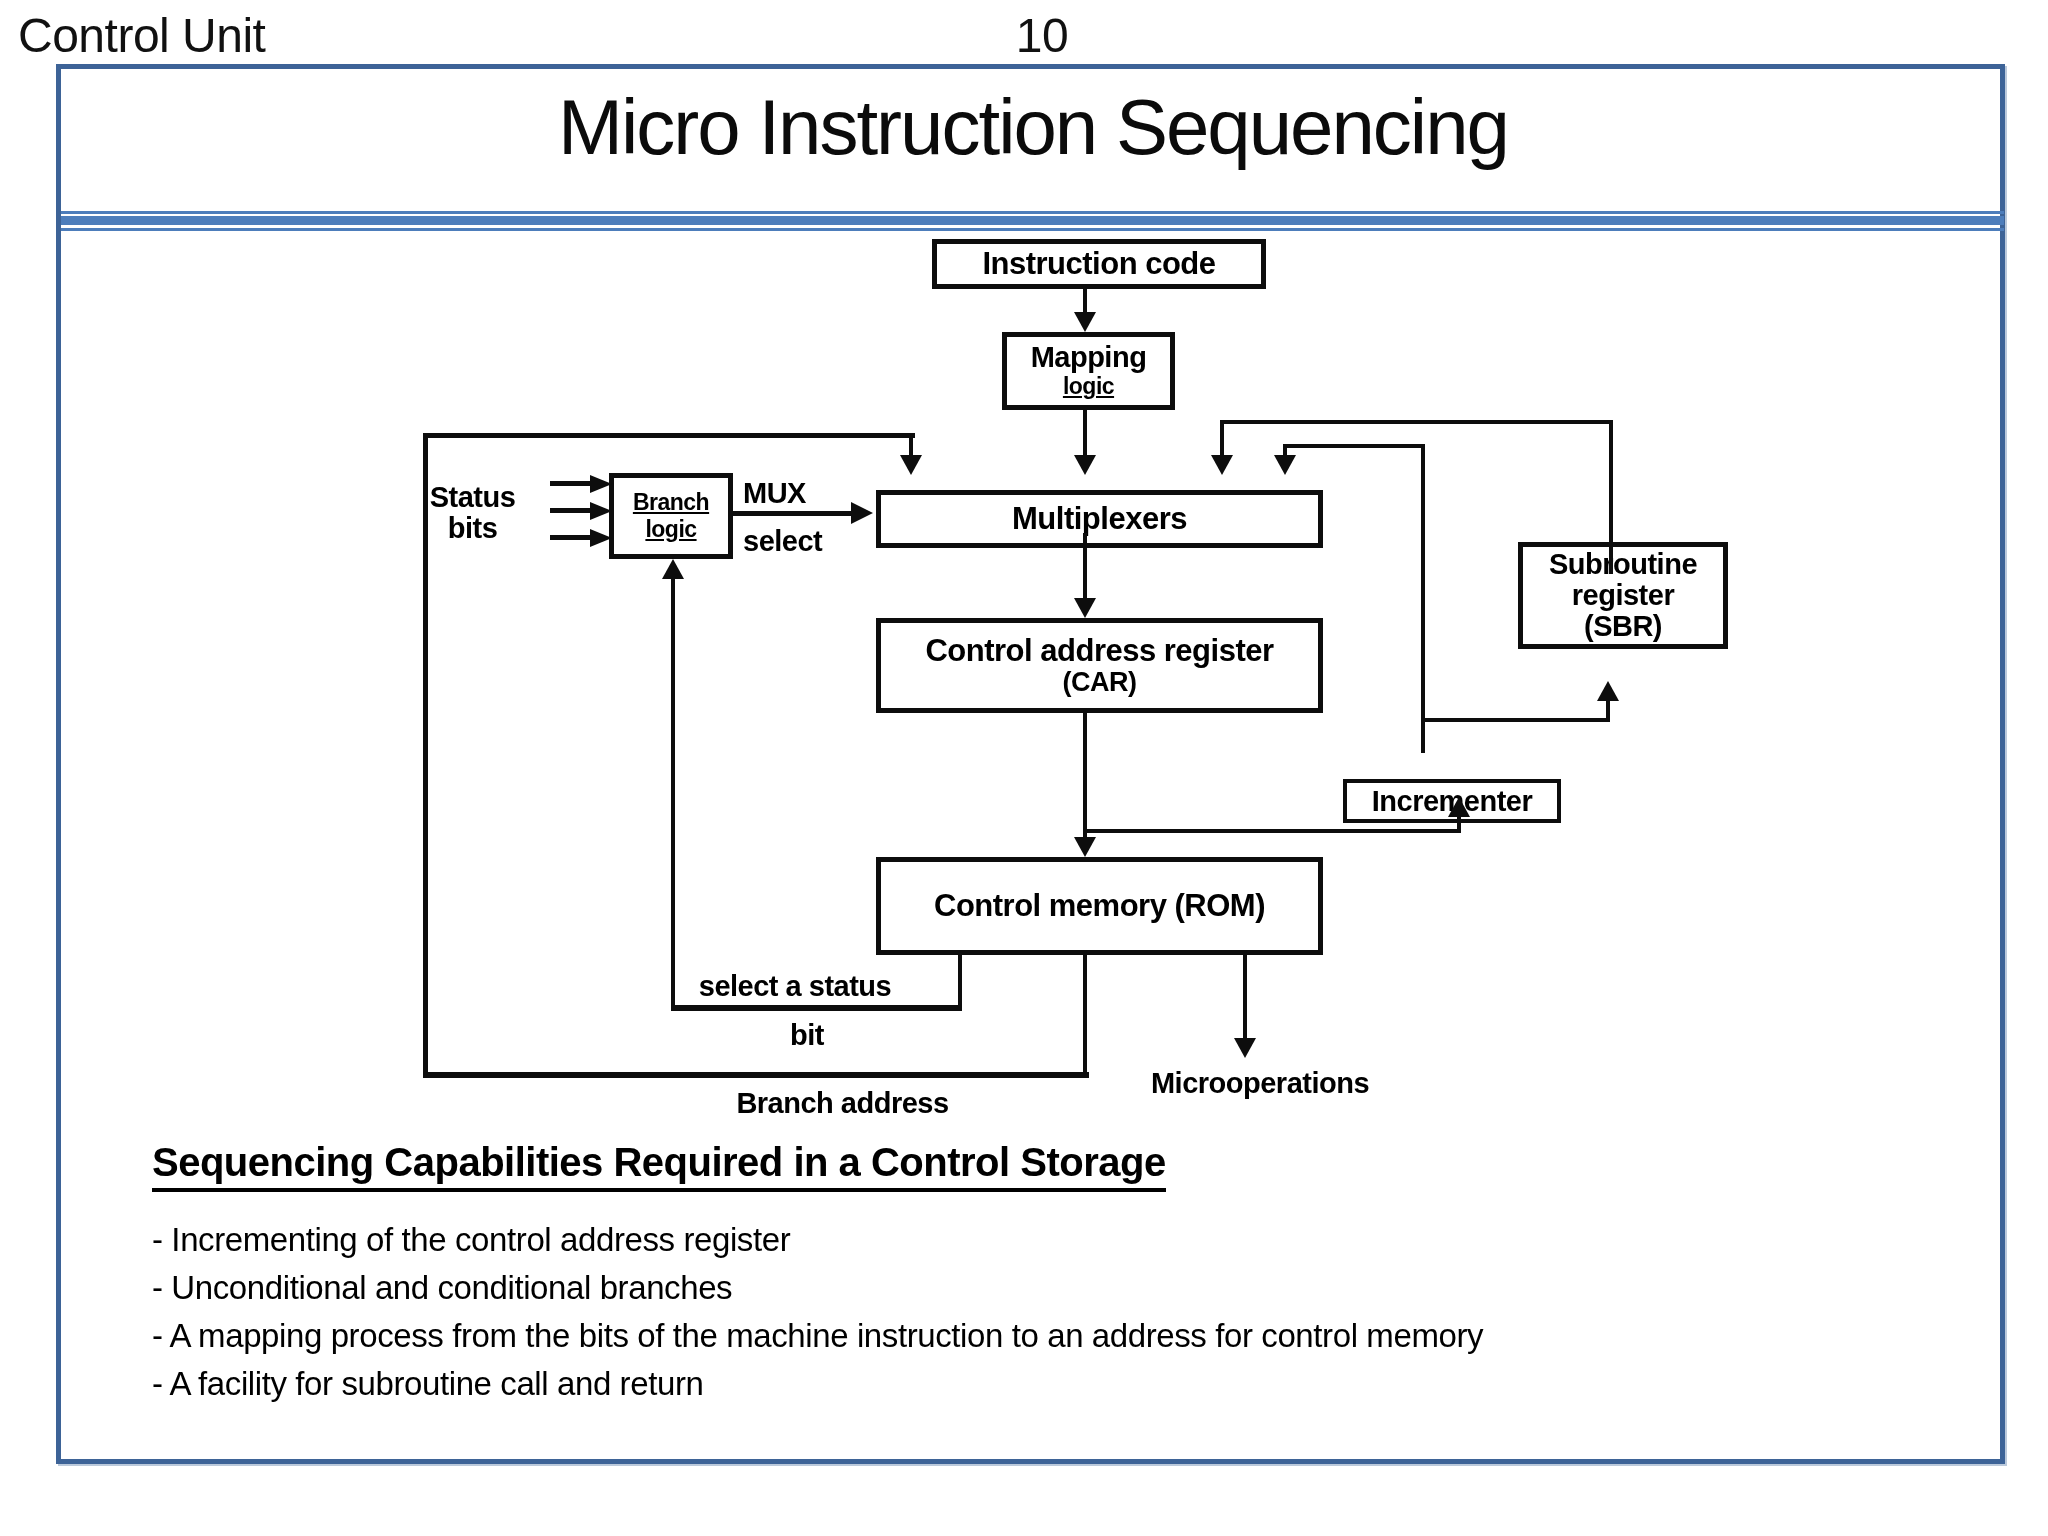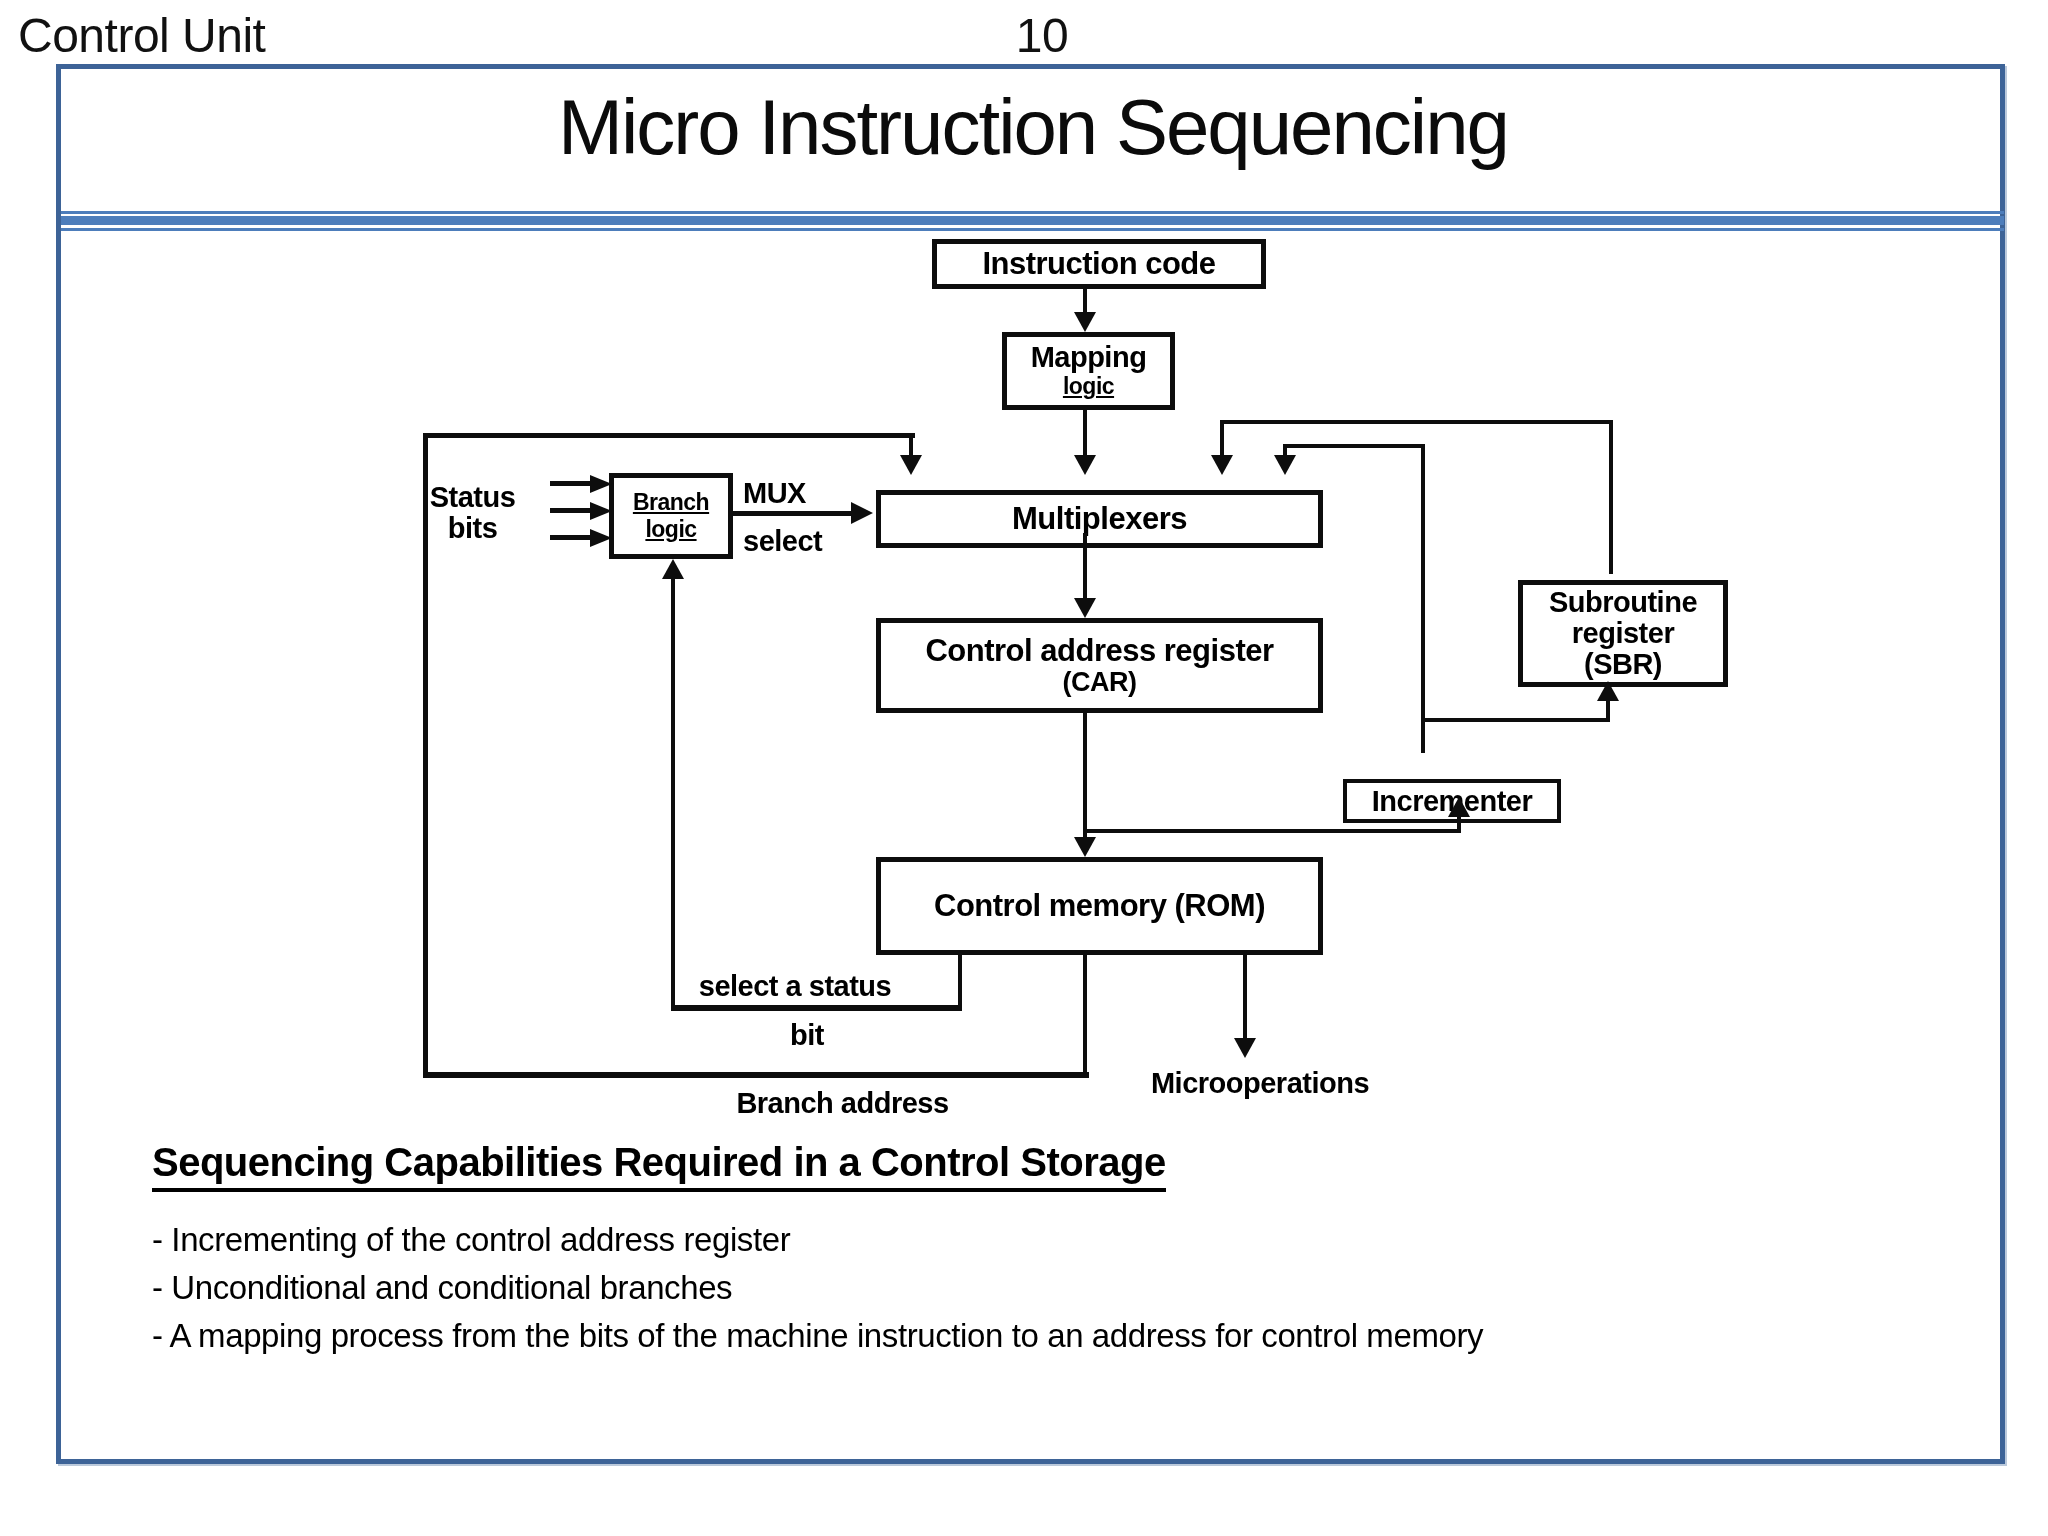--- a/index.html
+++ b/index.html
@@ -97,21 +97,21 @@
 
   <div class="dbox" style="left:876px;top:618px;width:447px;height:95px;">
     <span class="t31">Control address register</span>
     <span class="t27">(CAR)</span>
   </div>
 
   <div class="dbox" style="left:1343px;top:779px;width:218px;height:44px;border-width:4px;">
     <span class="t29">Incrementer</span>
   </div>
 
-  <div class="dbox" style="left:1518px;top:580px;width:210px;height:107px;">
+  <div class="dbox" style="left:1518px;top:542px;width:210px;height:107px;">
     <span class="t29">Subroutine</span>
     <span class="t29">register</span>
     <span class="t29">(SBR)</span>
   </div>
 
   <div class="lbl ctr" style="left:410px;top:482px;width:125px;">
     <div>Status</div>
     <div>bits</div>
   </div>
   <div class="lbl" style="left:743px;top:478px;">MUX</div>
@@ -176,15 +176,16 @@
   <div class="ln" style="left:733px;top:511px;width:120px;height:5px;"></div>
   <div class="ar" style="left:851px;top:502px;"></div>
 
   <div class="notes-heading">
     <span>Sequencing Capabilities Required in a Control Storage</span>
   </div>
   <div class="bullets">
     <div>- Incrementing of the control address register</div>
     <div>- Unconditional and conditional branches</div>
     <div>- A mapping process from the bits of the machine instruction to an address for control memory</div>
+    <div>- A facility for subroutine call and return</div>
   </div>
 
 </div>
 
 </body></html>

